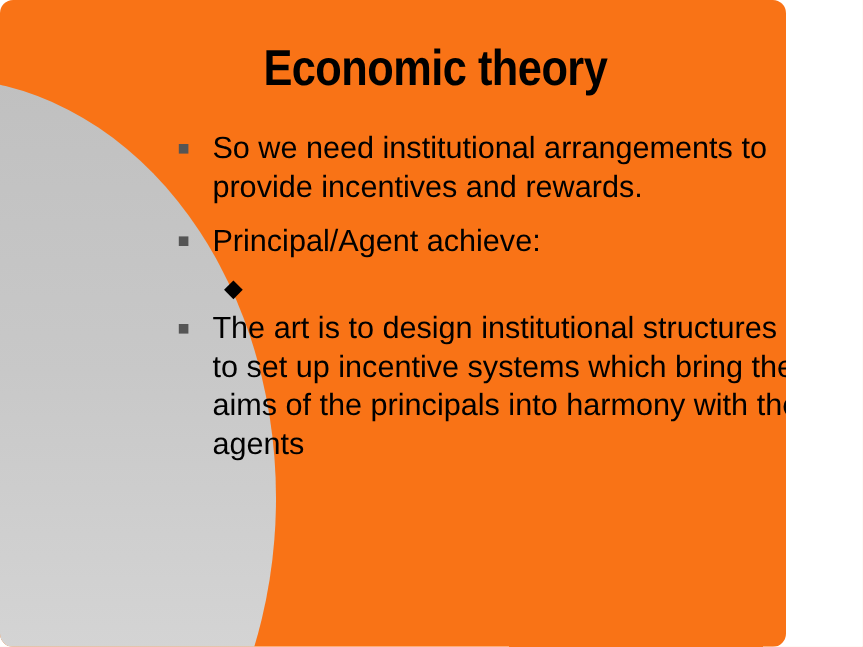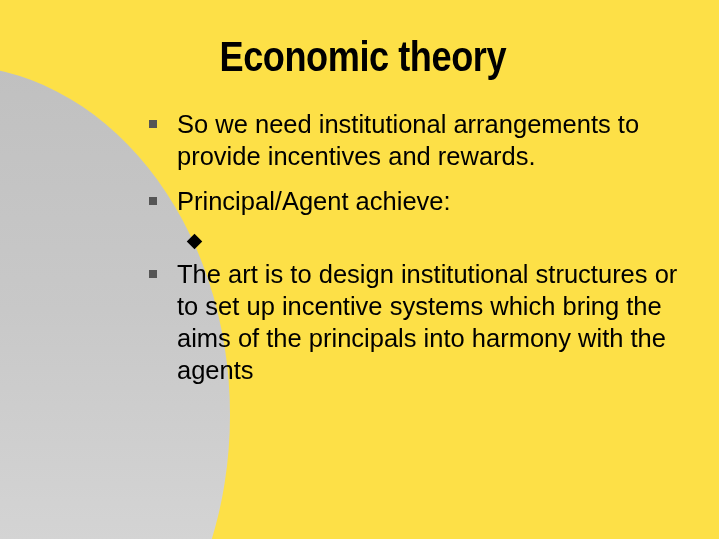--- a/index.html
+++ b/index.html
@@ -5,24 +5,25 @@
   html, body {
     margin: 0;
     padding: 0;
     background: #ffffff;
   }
   body {
     font-family: "Liberation Sans", sans-serif;
   }
   #slide {
     position: relative;
-    width: 719px;
+    width: 655px;
     height: 539px;
-    background: #fde047;
+    background: #f97316;
     overflow: hidden;
+    border-radius: 11px;
   }
 
   
   #deco-ellipse {
     position: absolute;
     left: -330px;
     top: 65px;
     width: 560px;
     height: 700px;
     border-radius: 50%;

